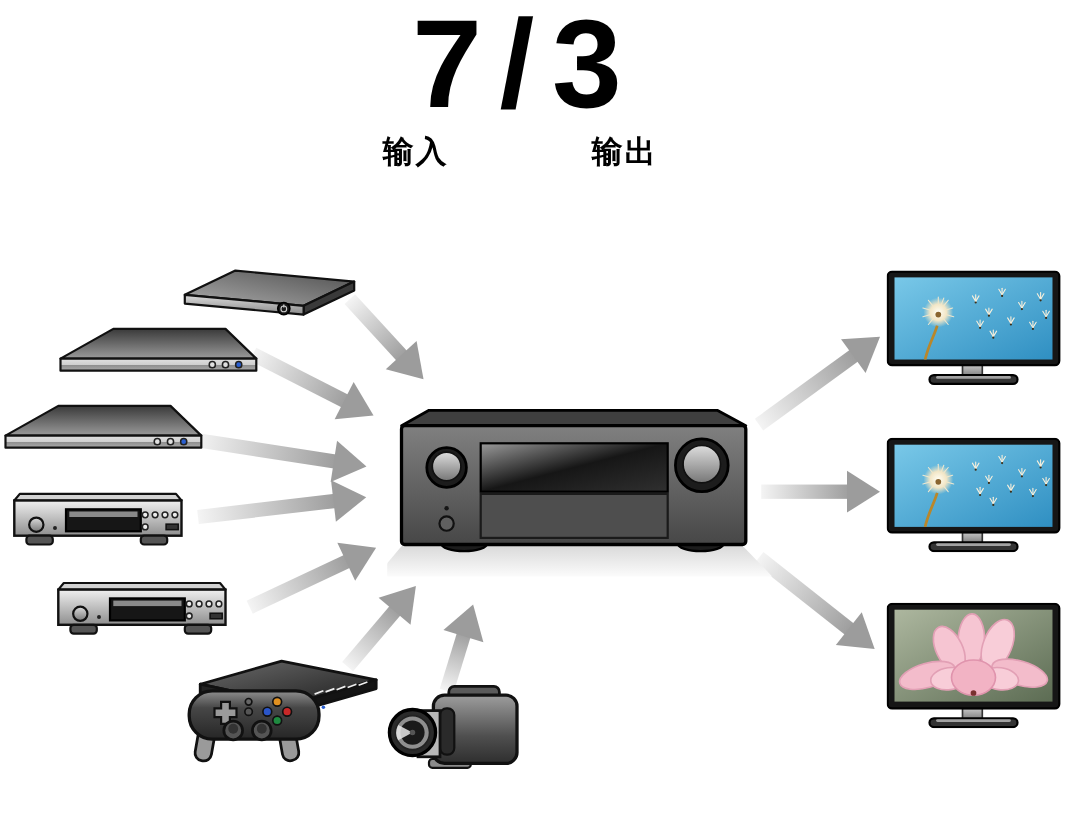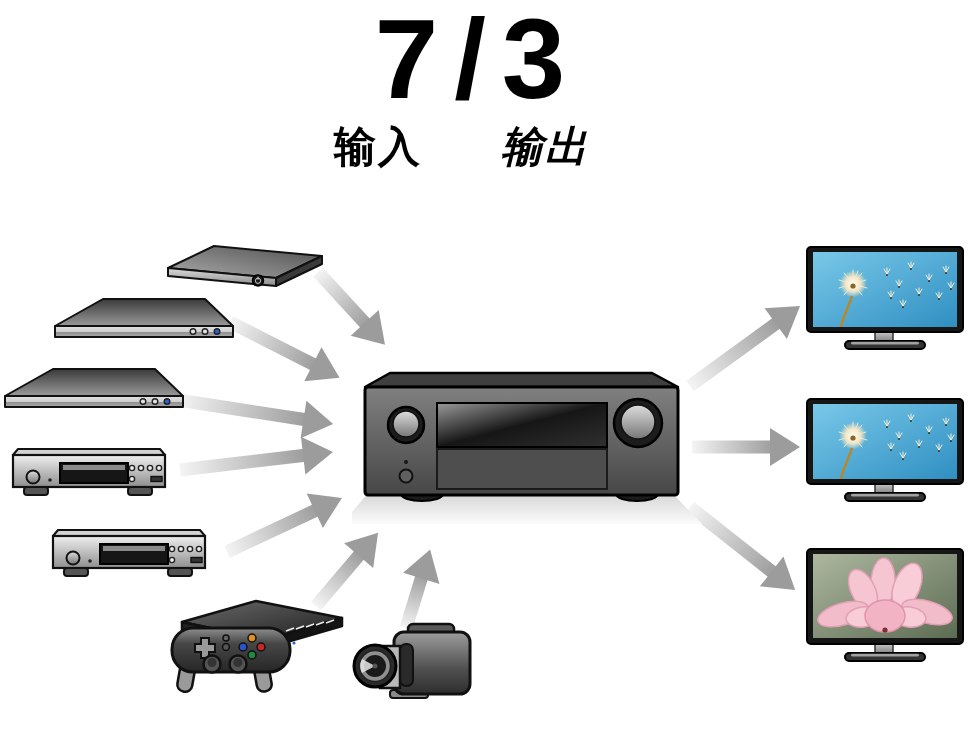--- a/index.html
+++ b/index.html
@@ -9,24 +9,24 @@
   }
   .abs{position:absolute;}
   #ratio-row{
     left:280px;top:2px;width:380px;height:112px;
     display:flex;align-items:flex-start;justify-content:center;
     font-weight:bold;font-size:114px;line-height:1.0;color:#000;
   }
   #ratio-row .sep{margin:0 16px;}
   .io-label{
     top:119px;width:130px;text-align:center;
-    font-weight:bold;font-size:42px;color:#000;letter-spacing:2px;
+    font-weight:bold;font-size:28px;color:#000;letter-spacing:2px;
   }
   #inputs-label{left:313px;}
-  #outputs-label{left:480px;font-style:italic;}
+  #outputs-label{left:503px;}
   svg{display:block;}
   .layer-arrows{z-index:1;}
   .layer-dev{z-index:2;}
 </style>
 </head>
 <body>
 
 <div id="canvas">
 
   <svg width="0" height="0" style="position:absolute" aria-hidden="true">

